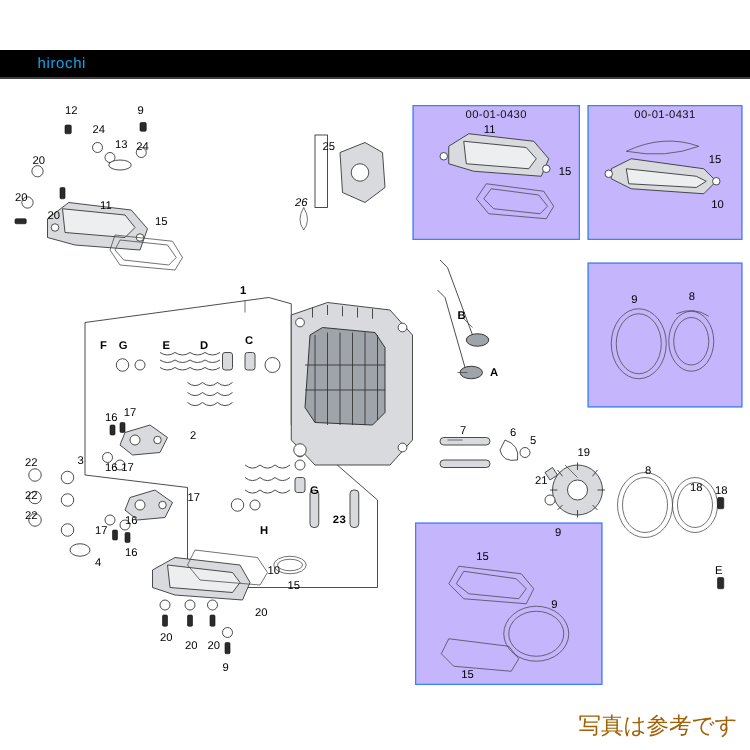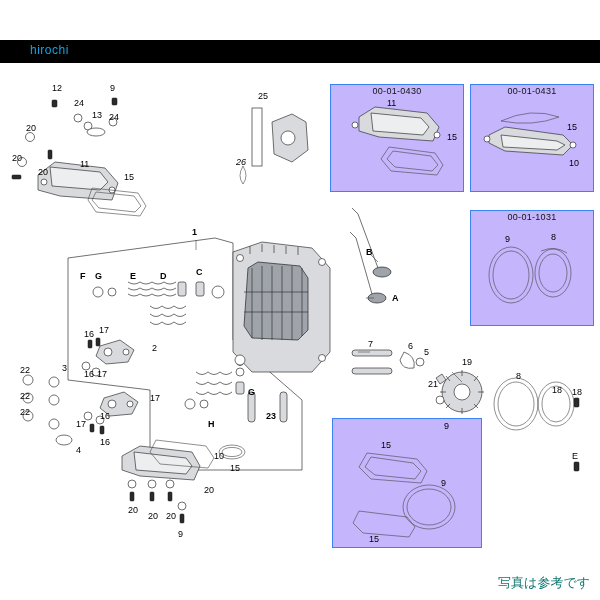--- a/index.html
+++ b/index.html
@@ -6,21 +6,21 @@
   body{width:600px;height:600px;position:relative;overflow:hidden;
        font-family:"Liberation Sans",sans-serif;color:#111;}
   .sheet{position:absolute;left:0;top:0;width:600px;height:600px;}
 
   
   .hdr{position:absolute;left:0;top:40px;width:600px;height:22px;background:#000;color:#0ea5e9;}
   .hdr .brand{position:absolute;left:30px;top:3px;font-size:12px;letter-spacing:.5px;}
   .hdr .title{position:absolute;left:0;top:4px;width:600px;text-align:center;font-size:10px;}
   .hdrline{position:absolute;left:0;top:62px;width:600px;height:1px;background:#000;}
 
-  .footnote{position:absolute;right:10px;bottom:8px;font-size:13px;color:#0f766e;}
+  .footnote{position:absolute;right:10px;bottom:8px;font-size:18px;color:#a16207;}
 
   
   .panel{position:absolute;border:1px solid #3b82f6;background:#c4b5fd;}
   .panel .plabel{position:absolute;top:-1px;left:0;width:100%;text-align:center;
       font-size:9px;letter-spacing:.3px;padding-top:2px;}
 
   
   .num{position:absolute;font-size:9px;line-height:9px;color:#000;}
   .numb{position:absolute;font-size:9px;line-height:9px;color:#000;font-weight:bold;}
 
@@ -233,21 +233,20 @@
       <path class="gry" d="M18,50 L34,42 L92,50 L102,60 L92,70 L34,66 L18,58 Z"></path>
       <path class="gry2" d="M30,50 L86,56 L94,60 L86,65 L32,62 Z"></path>
       <circle class="wht" cx="16" cy="54" r="3"></circle>
       <circle class="wht" cx="102" cy="60" r="3"></circle>
     </svg>
     <span class="num" style="left:96px;top:38px;">15</span>
     <span class="num" style="left:98px;top:74px;">10</span>
   </div>
 
   <div class="panel" style="left:470px;top:210px;width:122px;height:114px;">
-    <div class="plabel">00-01-1031</div>
     <svg width="122" height="114">
       <ellipse class="lnt" cx="40" cy="64" rx="22" ry="28"></ellipse>
       <ellipse class="lnt" cx="40" cy="64" rx="18" ry="24"></ellipse>
       <ellipse class="lnt" cx="82" cy="62" rx="18" ry="24"></ellipse>
       <ellipse class="lnt" cx="82" cy="62" rx="14" ry="19"></ellipse>
       <path class="lnt" d="M70,40 q14,-6 26,2"></path>
     </svg>
     <span class="num" style="left:34px;top:24px;">9</span>
     <span class="num" style="left:80px;top:22px;">8</span>
   </div>
@@ -269,21 +268,21 @@
   <span class="num" style="left:110px;top:84px;">9</span>
   <span class="num" style="left:74px;top:99px;">24</span>
   <span class="num" style="left:92px;top:111px;">13</span>
   <span class="num" style="left:109px;top:113px;">24</span>
   <span class="num" style="left:26px;top:124px;">20</span>
   <span class="num" style="left:12px;top:154px;">20</span>
   <span class="num" style="left:80px;top:160px;">11</span>
   <span class="num" style="left:38px;top:168px;">20</span>
   <span class="num" style="left:124px;top:173px;">15</span>
 
-  <span class="num" style="left:258px;top:92px;">25</span>
+  <span class="num" style="left:258px;top:113px;">25</span>
   <span class="num" style="left:236px;top:158px;font-style:italic;">26</span>
   <span class="numb" style="left:192px;top:228px;">1</span>
   <span class="numb" style="left:366px;top:248px;">B</span>
   <span class="numb" style="left:392px;top:294px;">A</span>
 
   <span class="numb" style="left:95px;top:272px;">G</span>
   <span class="numb" style="left:80px;top:272px;">F</span>
   <span class="numb" style="left:130px;top:272px;">E</span>
   <span class="numb" style="left:160px;top:272px;">D</span>
   <span class="numb" style="left:196px;top:268px;">C</span>
@@ -311,21 +310,21 @@
   <span class="num" style="left:462px;top:358px;">19</span>
   <span class="num" style="left:428px;top:380px;">21</span>
   <span class="num" style="left:444px;top:422px;">9</span>
   <span class="num" style="left:516px;top:372px;">8</span>
   <span class="num" style="left:552px;top:386px;">18</span>
   <span class="num" style="left:572px;top:388px;">18</span>
   <span class="num" style="left:572px;top:452px;">E</span>
 
   <span class="numb" style="left:248px;top:388px;">G</span>
   <span class="numb" style="left:208px;top:420px;">H</span>
-  <span class="numb" style="left:266px;top:412px;">23</span>
+  <span class="numb" style="left:266px;top:412px;font-family:Liberation Mono, monospace;">23</span>
   <span class="num" style="left:230px;top:464px;">15</span>
   <span class="num" style="left:214px;top:452px;">10</span>
   <span class="num" style="left:204px;top:486px;">20</span>
   <span class="num" style="left:128px;top:506px;">20</span>
   <span class="num" style="left:148px;top:512px;">20</span>
   <span class="num" style="left:166px;top:512px;">20</span>
   <span class="num" style="left:178px;top:530px;">9</span>
 
   <div class="footnote">写真は参考です</div>
 </div>

